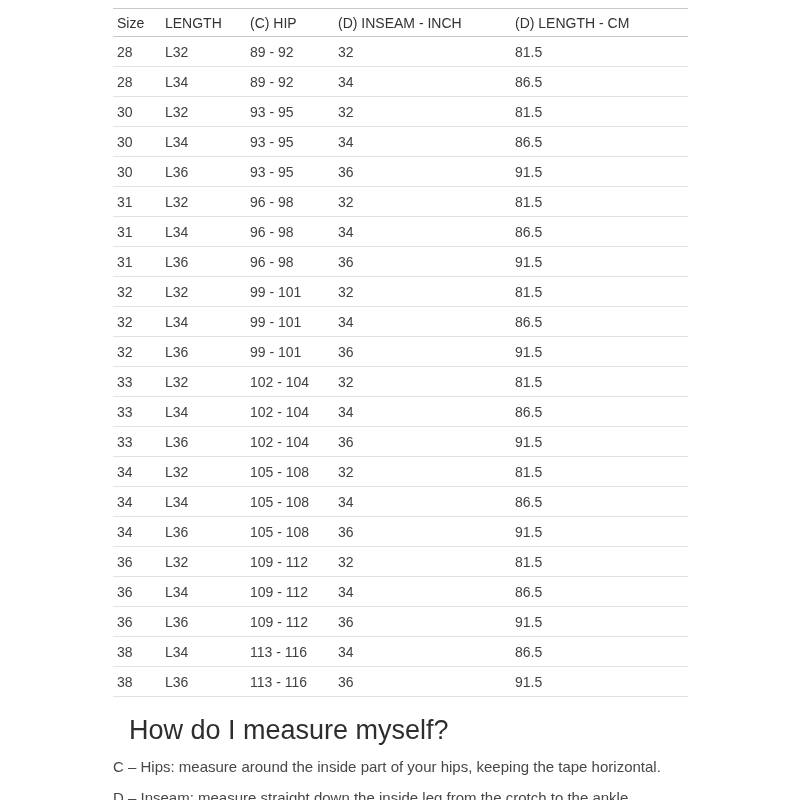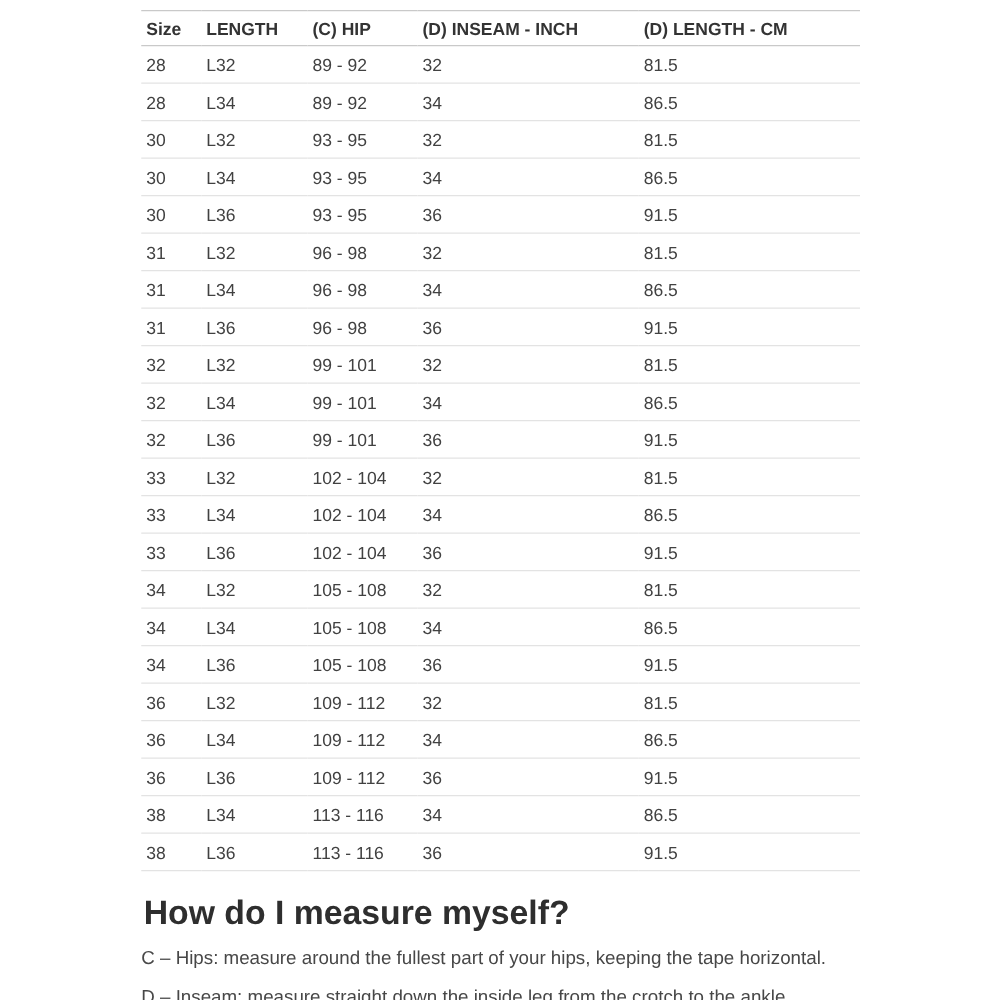--- a/index.html
+++ b/index.html
@@ -18,43 +18,43 @@
     width: 575px;
   }
   table.size-chart {
     border-collapse: collapse;
     table-layout: fixed;
     width: 575px;
     font-size: 14px;
   }
   table.size-chart thead th {
     text-align: left;
-    font-weight: bold;
+    font-weight: normal;
     color: #333333;
     border-top: 1px solid #c9c9c9;
     border-bottom: 1px solid #c9c9c9;
     height: 28px;
     padding: 0 0 0 4px;
     vertical-align: middle;
     white-space: nowrap;
     overflow: hidden;
   }
   table.size-chart tbody td {
     color: #414141;
     border-bottom: 1px solid #e3e3e3;
     height: 30px;
     padding: 0 0 0 4px;
     vertical-align: middle;
     white-space: nowrap;
     overflow: hidden;
   }
   .measure-heading {
-    margin: 18px 0 0 2px;
+    margin: 18px 0 0 16px;
     font-size: 27px;
-    font-weight: 700;
+    font-weight: 400;
     color: #2e2e2e;
     letter-spacing: 0;
   }
   .measure-line {
     margin: 11px 0 0 0;
     font-size: 15px;
     line-height: 20px;
     color: #474747;
   }
 </style>
@@ -233,17 +233,17 @@
           <td>L36</td>
           <td>113 - 116</td>
           <td>36</td>
           <td>91.5</td>
         </tr>
       </tbody>
   </table>
 
   <h2 class="measure-heading">How do I measure myself?</h2>
 
-  <p class="measure-line">C – Hips: measure around the fullest part of your hips, keeping the tape horizontal.</p>
+  <p class="measure-line">C – Hips: measure around the inside part of your hips, keeping the tape horizontal.</p>
 
   <p class="measure-line">D – Inseam: measure straight down the inside leg from the crotch to the ankle.</p>
 
 </div>
 
 </body></html>

